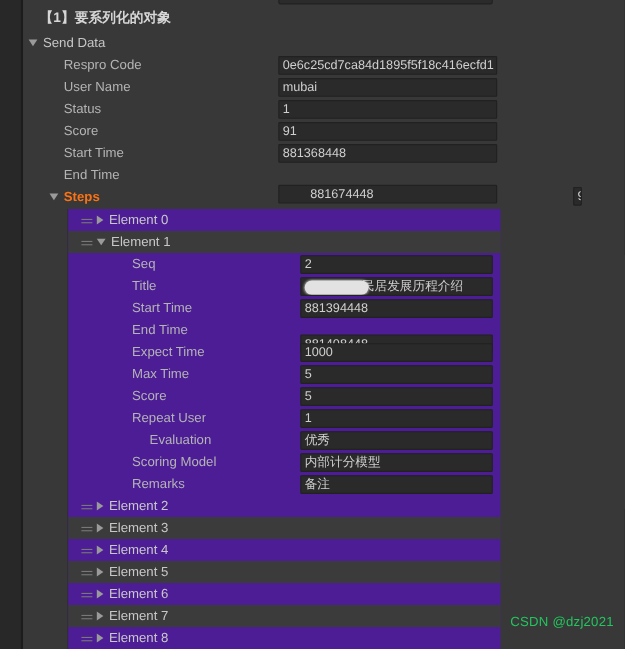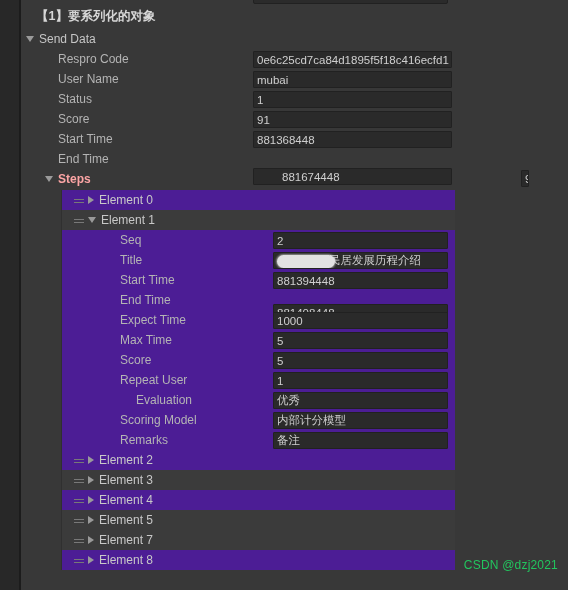--- a/index.html
+++ b/index.html
@@ -93,21 +93,21 @@
   }
   .tri.right {
     border-top: 4.5px solid transparent;
     border-bottom: 4.5px solid transparent;
     border-left: 6px solid #9a9a9a;
   }
 
   .group-label {
     color: #c6c6c6;
   }
-  .group-label.bold { font-weight: bold; color: #fca5a5; }
+  .group-label.bold { font-weight: bold; color: #f97316; }
 
   .label {
     color: #b4b4b4;
     white-space: nowrap;
     overflow: hidden;
     text-overflow: ellipsis;
   }
 
   
   .field {
@@ -324,20 +324,28 @@
           <span class="elem-label">Element 4</span>
         </div>
         <div class="list-row alt">
           <span class="drag-handle">
             <i></i>
             <i></i>
           </span>
           <span class="tri right"></span>
           <span class="elem-label">Element 5</span>
         </div>
+        <div class="list-row">
+          <span class="drag-handle">
+            <i></i>
+            <i></i>
+          </span>
+          <span class="tri right"></span>
+          <span class="elem-label">Element 6</span>
+        </div>
         <div class="list-row alt">
           <span class="drag-handle">
             <i></i>
             <i></i>
           </span>
           <span class="tri right"></span>
           <span class="elem-label">Element 7</span>
         </div>
         <div class="list-row">
           <span class="drag-handle">

